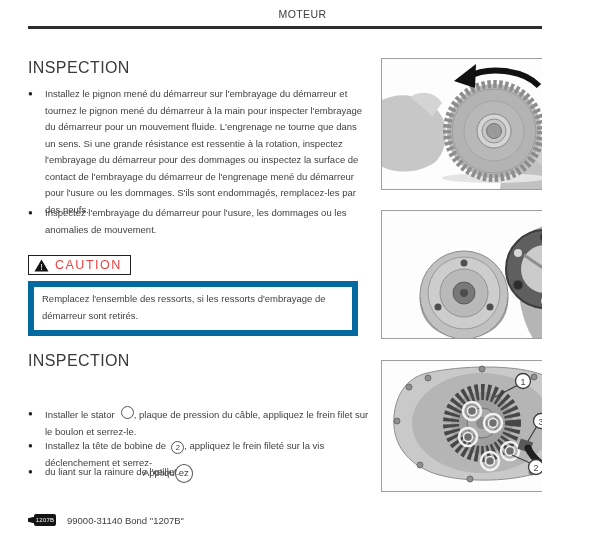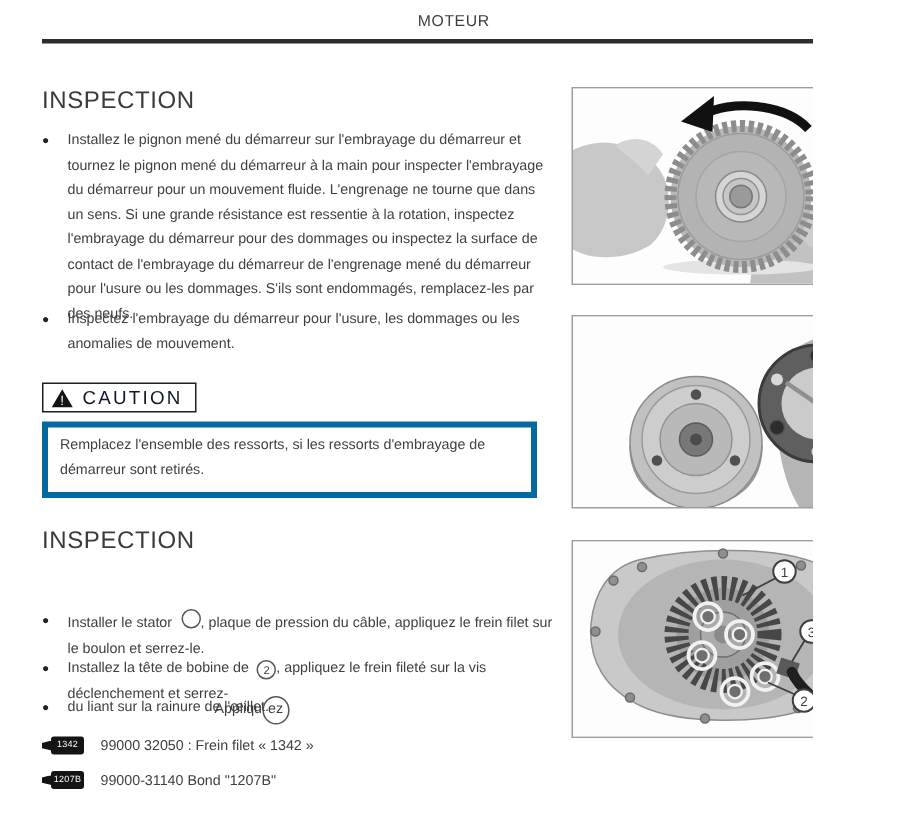--- a/index.html
+++ b/index.html
@@ -12,22 +12,22 @@
   
   .blk{position:absolute;left:28px;width:342px;}
   .sec-title{font-size:16px;letter-spacing:.4px;color:#3a3a3a;}
   .body-txt{font-size:9.5px;line-height:16.5px;color:#3f3f3f;}
   .bullet{display:flex;}
   .bullet .dot{width:17px;flex:0 0 17px;font-size:8px;line-height:16px;color:#222;}
   .bullet .b-text{flex:1;}
   
   .caution-label{position:absolute;left:28px;display:inline-flex;align-items:center;gap:6px;
         border:1.5px solid #1f1f1f;background:#fff;padding:2px 8px 2px 5px;}
-  .caution-label .c-word{font-size:12.5px;letter-spacing:1.5px;color:#0f172a;}
-  .caution-box{position:absolute;left:28px;width:330px;border:4px solid #0369a1;
+  .caution-label .c-word{font-size:12.5px;letter-spacing:1.5px;color:#ef4444;}
+  .caution-box{position:absolute;left:28px;width:330px;border:6px solid #0369a1;
         padding:4px 8px 6px 8px;box-sizing:border-box;}
   
   .num-circle{display:inline-block;width:11px;height:11px;border:1px solid #555;border-radius:50%;
         font-size:7.5px;line-height:11px;text-align:center;vertical-align:-1px;color:#3f3f3f;}
   .blank-circle{display:inline-block;width:11px;height:11px;border:1px solid #555;border-radius:50%;
         vertical-align:-1px;margin-left:6px;}
   .overlap-wrap{position:relative;display:inline-block;}
   .overlay-garble{position:absolute;left:98px;top:0;white-space:nowrap;color:#3f3f3f;}
   .oval{display:inline-block;border:1px solid #555;border-radius:50%;padding:0 3px;}
   
@@ -86,27 +86,20 @@
   <div class="blk body-txt bullet" style="top:438px;">
     <span class="dot">●</span>
     <span class="b-text"><span>Installez la tête de bobine de</span>&nbsp;&nbsp;<span class="num-circle">2</span><span>, appliquez le frein fileté sur la vis déclenchement et serrez-</span></span>
   </div>
 
   <div class="blk body-txt bullet" style="top:464px;">
     <span class="dot">●</span>
     <span class="b-text overlap-wrap"><span>du liant sur la rainure de l'œillet.</span><span class="overlay-garble"><span>Appliqu</span><span class="oval">ez</span></span></span>
   </div>
 
-  <div class="note-row" style="top:490px;">
-    <span class="tube-icon">
-      <span class="tube-tip"></span>
-      <span class="tube-body">1342</span>
-    </span>
-    <span class="note-text">99000 32050 : Frein filet « 1342 »</span>
-  </div>
   <div class="note-row" style="top:513px;">
     <span class="tube-icon">
       <span class="tube-tip"></span>
       <span class="tube-body">1207B</span>
     </span>
     <span class="note-text">99000-31140 Bond "1207B"</span>
   </div>
 
   <div class="fig" style="top:58px;height:130px;">
     <svg width="226" height="130" viewBox="0 0 226 130">

